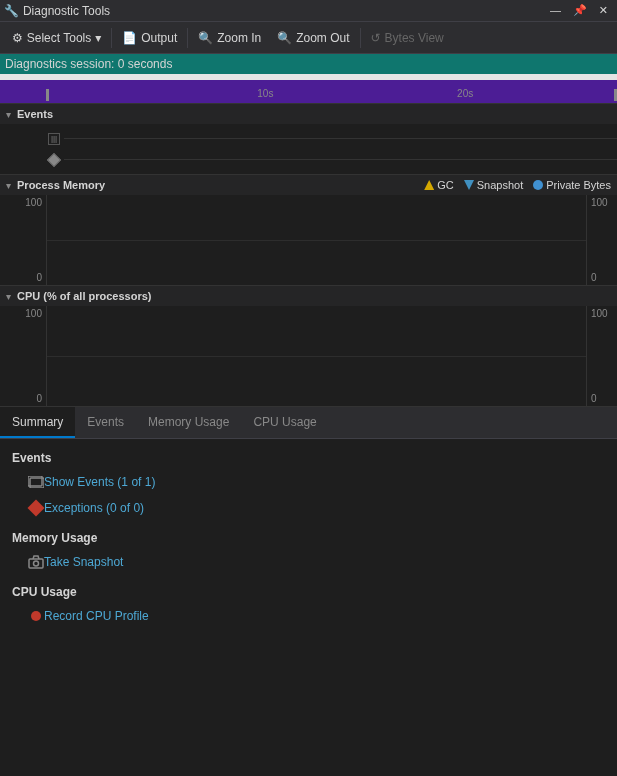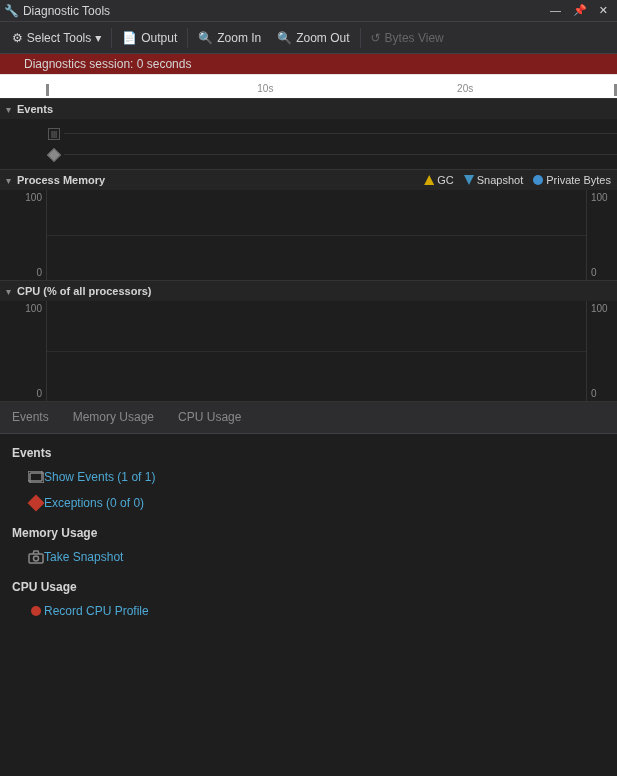--- a/index.html
+++ b/index.html
@@ -70,29 +70,29 @@
     .toolbar-btn.disabled { color: #666; cursor: default; }
     .toolbar-separator {
       width: 1px;
       height: 20px;
       background: #3f3f46;
       margin: 0 2px;
     }
 
     
     .session-bar {
-      background: #7f1d1d;
-      padding: 3px 24px;
-      font-size: 12px;
-      color: #d4d4d4;
-      border-bottom: 1px solid #e5e5e5;
+      background: #0f766e;
+      padding: 3px 5px;
+      font-size: 12px;
+      color: #d4d4d4;
+      border-bottom: 6px solid #e5e5e5;
     }
     .timeline-ruler {
       height: 24px;
-      background: #ffffff;
+      background: #4c1d95;
       border-bottom: 1px solid #333;
       display: flex;
       align-items: flex-start;
       padding-bottom: 2px;
       padding-left: 46px;
       position: relative;
     }
     .ruler-track {
       flex: 1;
       height: 100%;
@@ -462,20 +462,23 @@
       <div class="chart-grid-line" style="top: 50%;"></div>
     </div>
     <div class="chart-y-axis-right">
       <span>100</span>
       <span>0</span>
     </div>
   </div>
 </div>
 
 <div class="tabs-container">
+  <div class="tab active">
+    <span>Summary</span>
+  </div>
   <div class="tab">
     <span>Events</span>
   </div>
   <div class="tab">
     <span>Memory Usage</span>
   </div>
   <div class="tab">
     <span>CPU Usage</span>
   </div>
 </div>

